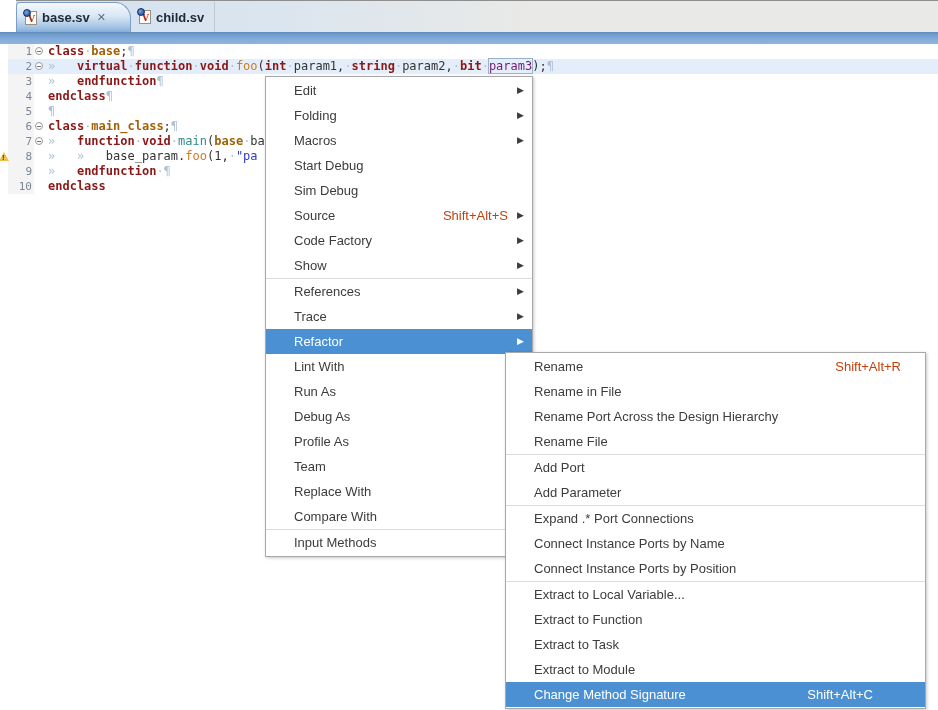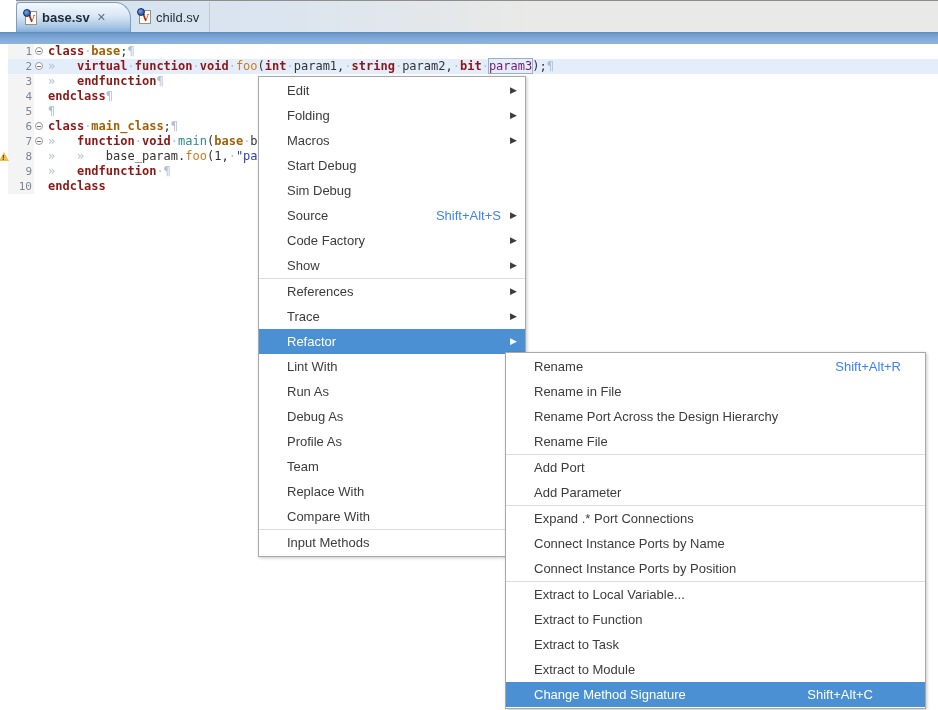--- a/index.html
+++ b/index.html
@@ -16,21 +16,21 @@
   .tab {
     height:30px; display:flex; align-items:center; padding:0 10px 0 8px;
     font-size:13px; color:#1d2a35; position:relative; cursor:default;
   }
   .tab.active {
     background:linear-gradient(to bottom,#f3f8fd 0%,#d9e7f5 45%,#a9c8e6 80%,#86aed9 100%);
     border:1px solid #7d9ec2; border-bottom:none;
     border-radius:4px 16px 0 0;
     padding-right:24px; font-weight:bold;
   }
-  .tab.inactive { border-right:1px solid #bfc9d2; }
+  .tab.inactive { border-right:1px solid #bfc9d2;font-weight:bold; }
   .tab-label { margin-left:5px; white-space:nowrap; }
   .tab-close { margin-left:7px; font-size:11px; color:#5c6e80; font-weight:normal; }
   .svicon {
     width:12px; height:14px; background:#fdfdf5; border:1px solid #97917f;
     position:relative; display:inline-block; flex:none;
   }
   .svicon::before { 
     content:"V"; position:absolute; left:2px; top:2px;
     font-size:9px; font-weight:bold; color:#b5271d; font-family:"DejaVu Serif",serif;
   }
@@ -86,29 +86,29 @@
   .str  { color:#2b3cc4; }
   .pl   { color:#333333; }
   .ws   { color:#afc0d4; }
   .occ  { color:#701a75; outline:1px solid #9ab0c8; }
 
   
   .menu {
     position:absolute; background:#ffffff; border:1px solid #a8a8a8;
     box-shadow:1px 1px 3px rgba(0,0,0,.22); z-index:20; padding:1px 0;
   }
-  #main-menu { left:258px; top:76px; width:268px; }
+  #main-menu { left:265px; top:76px; width:268px; }
   #sub-menu  { left:505px; top:352px; width:421px; z-index:30; }
   .menu-item {
     height:25px; line-height:25px; display:flex; align-items:center;
     padding:0 8px 0 28px; font-size:13px; color:#3c3c3c; cursor:default; white-space:nowrap;
   }
   .menu-item .mi-label { flex:none; }
   .menu-item .mi-space { flex:1; }
-  .menu-item .mi-shortcut { flex:none; margin-right:6px; color:#3b82f6; }
+  .menu-item .mi-shortcut { flex:none; margin-right:6px; color:#c2410c; }
   .menu-item .mi-arrow { flex:none; width:10px; text-align:right; font-size:9px; color:#3c3c3c; }
   .menu-item.hl { background:#4a90d2; color:#ffffff;gap:28px; }
   .menu-item.hl .mi-shortcut, .menu-item.hl .mi-arrow { color:#ffffff; }
   .menu-sep { height:1px; background:#dcdcdc; margin:0; }
 </style>
 </head>
 <body>
 
 <div class="tabbar">
     <div class="tab active">

